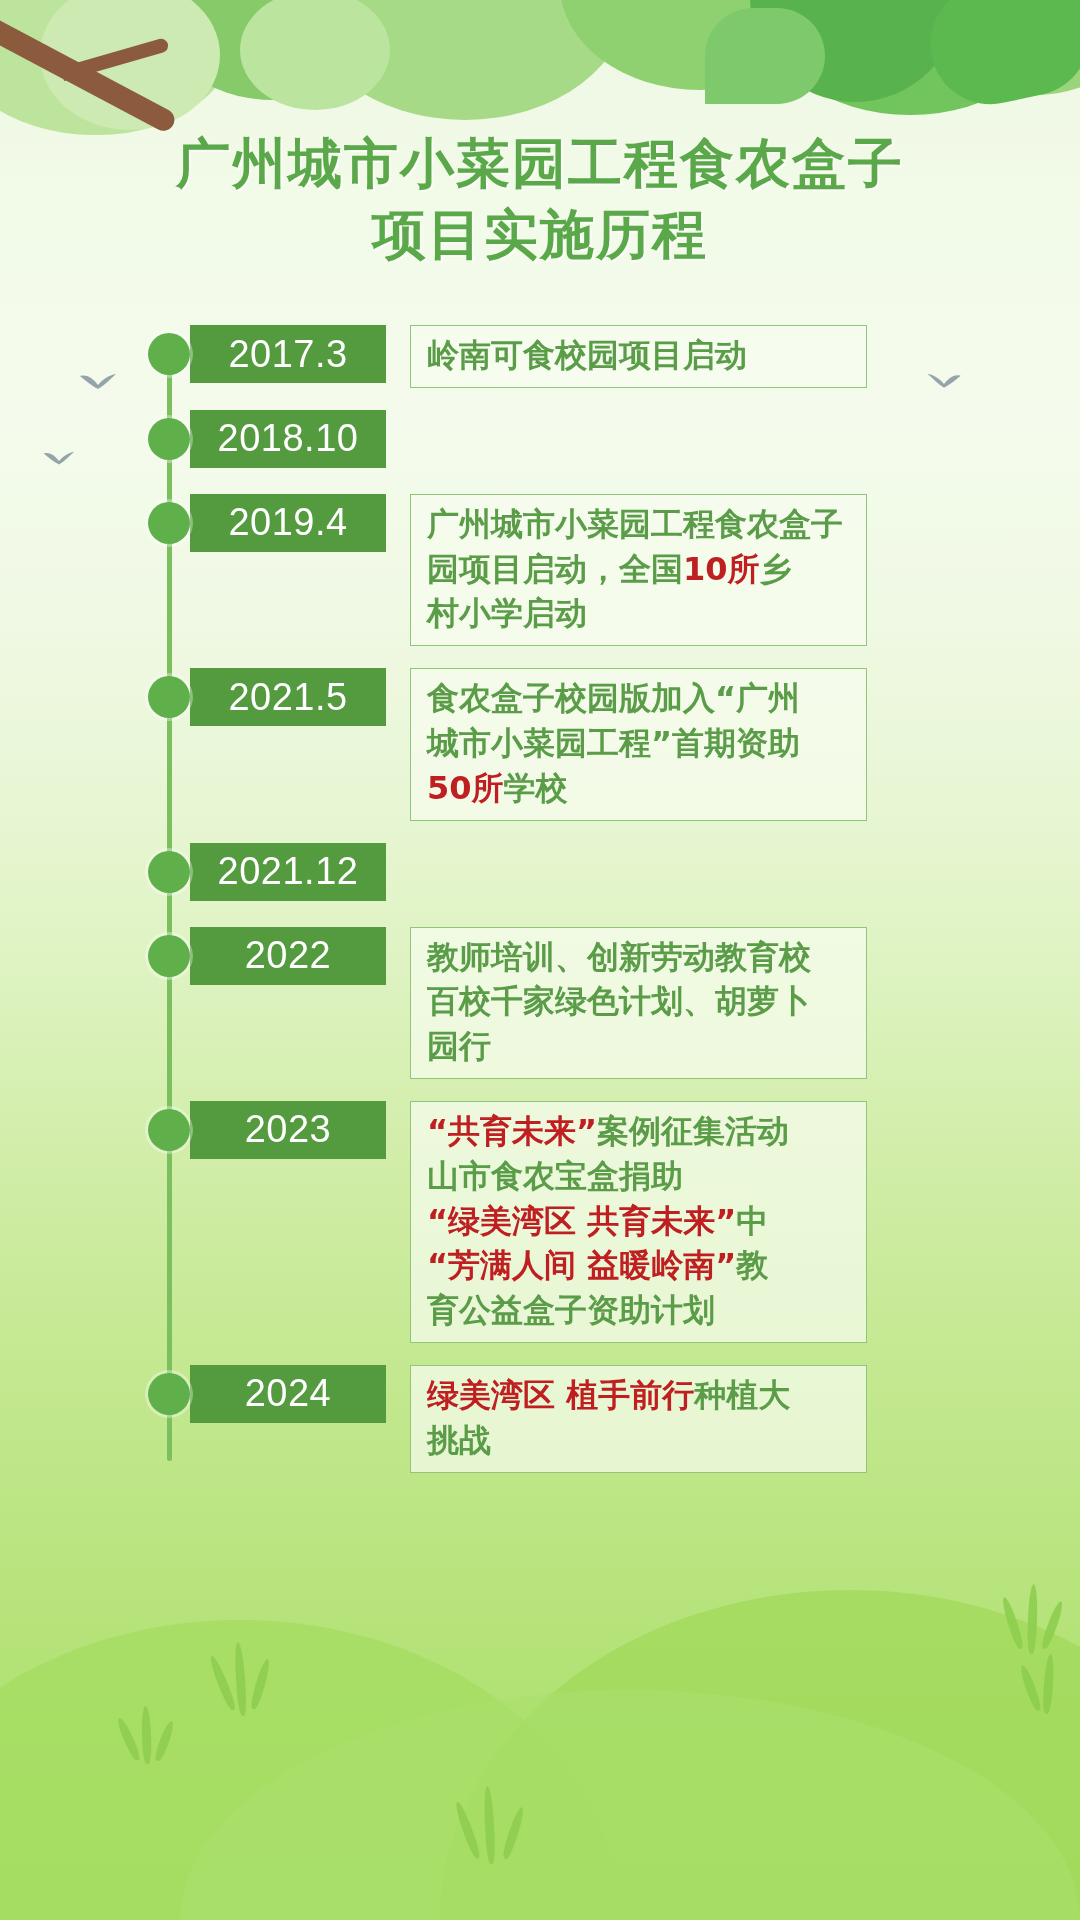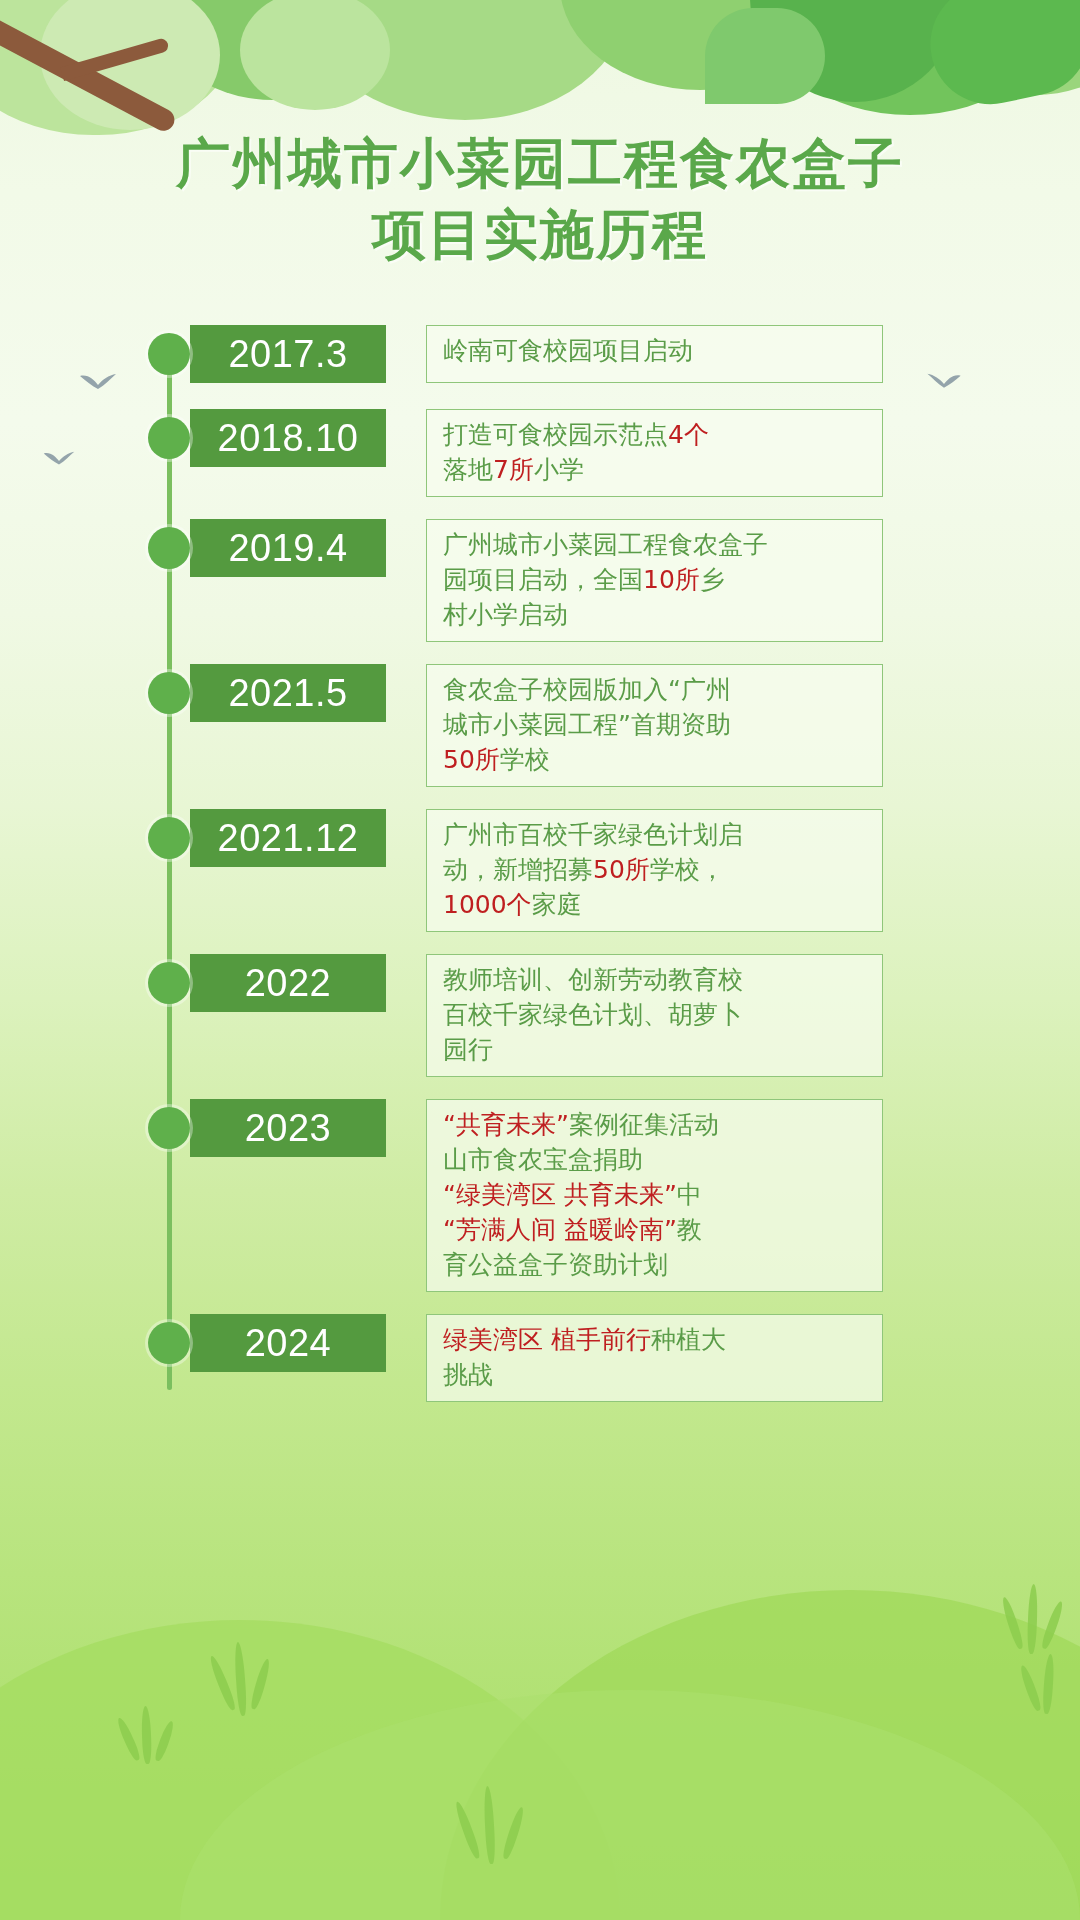--- a/index.html
+++ b/index.html
@@ -221,26 +221,25 @@
   }
 
   .desc-box {
     flex: 0 0 457px;
     min-height: 58px;
     box-sizing: border-box;
     border: 1.5px solid #8fc67a;
     background: rgba(247, 252, 238, 0.72);
     padding: 7px 14px 9px 16px;
     font-family: "DejaVu Sans", "Liberation Sans", sans-serif;
-    font-weight: normal;
-    font-size: 25px;
+    font-weight: bold;
+    font-size: 32px;
     line-height: 1.40;
     color: #5a9c48;
     letter-spacing: 0px;
-    margin-left: 16px;
   }
   .desc-box em {
     font-style: normal;
     color: #bf1f20;
   }
 </style>
 </head>
 <body>
 
 <div id="poster">
@@ -324,24 +323,20 @@
         <div class="year-badge">2017.3</div>
         <div class="desc-box">
           <div><span>岭南可食校园项目启动</span></div>
         </div>
       </div>
       <div class="row">
         <div class="node-col">
           <div class="node"></div>
         </div>
         <div class="year-badge">2018.10</div>
-        <div class="desc-box">
-          <div><span>打造可食校园示范点</span><em>4个</em></div>
-          <div><span>落地</span><em>7所</em><span>小学</span></div>
-        </div>
       </div>
       <div class="row">
         <div class="node-col">
           <div class="node"></div>
         </div>
         <div class="year-badge">2019.4</div>
         <div class="desc-box">
           <div><span>广州城市小菜园工程食农盒子</span></div>
           <div><span>园项目启动，全国</span><em>10所</em><span>乡</span></div>
           <div><span>村小学启动</span></div>
@@ -356,25 +351,20 @@
           <div><span>食农盒子校园版加入“广州</span></div>
           <div><span>城市小菜园工程”首期资助</span></div>
           <div><em>50所</em><span>学校</span></div>
         </div>
       </div>
       <div class="row">
         <div class="node-col">
           <div class="node"></div>
         </div>
         <div class="year-badge">2021.12</div>
-        <div class="desc-box">
-          <div><span>广州市百校千家绿色计划启</span></div>
-          <div><span>动，新增招募</span><em>50所</em><span>学校，</span></div>
-          <div><em>1000个</em><span>家庭</span></div>
-        </div>
       </div>
       <div class="row">
         <div class="node-col">
           <div class="node"></div>
         </div>
         <div class="year-badge">2022</div>
         <div class="desc-box">
           <div><span>教师培训、创新劳动教育校</span></div>
           <div><span>百校千家绿色计划、胡萝卜</span></div>
           <div><span>园行</span></div>

